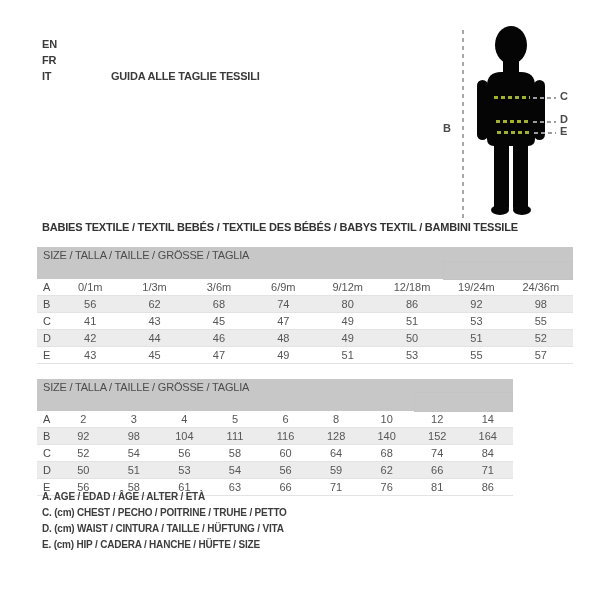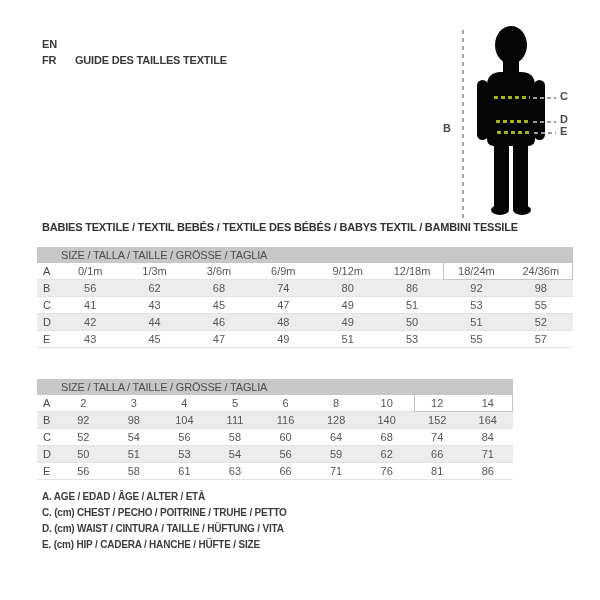--- a/index.html
+++ b/index.html
@@ -3,38 +3,38 @@
 <meta charset="utf-8">
 <style>
   html,body{margin:0;padding:0;background:#fff;}
   #canvas{
     position:relative;width:600px;height:600px;background:#ffffff;
     font-family:"Liberation Sans","DejaVu Sans",sans-serif;color:#3a3a3a;
     overflow:hidden;
   }
   
   .lang-block{position:absolute;left:42px;top:36px;}
-  .lang-row{display:flex;height:16px;line-height:16px;font-size:11px;font-weight:700;letter-spacing:-0.2px;}
+  .lang-row{display:flex;height:16px;line-height:16px;font-size:11px;font-weight:700;letter-spacing:-0.2px;gap:36px;}
   .lang-code{width:33px;}
   
   .fig-vline{position:absolute;left:462px;top:30px;width:2px;height:188px;
     background:repeating-linear-gradient(180deg,#a6a6a6 0 4px,transparent 4px 8px);}
   .fig-blabel{position:absolute;left:443px;top:122px;font-size:11px;font-weight:700;color:#4a4a4a;}
   .fig-svg{position:absolute;left:456px;top:24px;}
   .dash-y{position:absolute;height:3px;
     background:repeating-linear-gradient(90deg,#a3b223 0 4px,transparent 4px 7px);}
   .dash-g{position:absolute;height:2px;
     background:repeating-linear-gradient(90deg,#9b9b9b 0 4px,transparent 4px 7px);}
   .meas-label{position:absolute;left:560px;font-size:11px;font-weight:700;color:#4a4a4a;}
   
   .sec-title{position:absolute;left:42px;font-size:11px;font-weight:700;letter-spacing:-0.2px;color:#333;white-space:nowrap;}
   
   .size-table{position:absolute;left:37px;}
-  .size-bar{height:16px;line-height:16px;background:#c7c7c7;color:#4c4c4c;
-    font-size:11px;font-weight:400;padding-left:24px;letter-spacing:-0.2px;}
+  .size-bar{height:32px;line-height:16px;background:#c7c7c7;color:#4c4c4c;
+    font-size:11px;font-weight:400;padding-left:6px;letter-spacing:-0.2px;}
   .trow{display:flex;height:16px;line-height:16px;font-size:11px;color:#565656;
     border-bottom:1px solid #e3e3e3;}
   .trow.stripe{background:#ececec;}
   .tlabel{width:15px;padding-left:6px;color:#4a4a4a;}
   .tcell{flex:1;text-align:center;}
   .hl-box{position:absolute;border:1px solid #c4c4c4;background:transparent;pointer-events:none;}
   #babies-table{top:247px;width:536px;}
   #babies-table .hl-box{left:406px;top:14px;width:128px;height:17px;}
   #children-table{top:379px;width:476px;}
   #children-table .hl-box{left:377px;top:13px;width:97px;height:18px;}
@@ -46,21 +46,24 @@
 <body>
 
 <div id="canvas">
 
   <div class="lang-block" id="lang-block">
       <div class="lang-row">
         <span class="lang-code">EN</span>
       </div>
       <div class="lang-row">
         <span class="lang-code">FR</span>
-        <span class="lang-label">GUIDE DES TAILLES TEXTILE</span>
+      </div>
+      <div class="lang-row">
+        <span class="lang-code">IT</span>
+        <span class="lang-label">GUIDA ALLE TAGLIE TESSILI</span>
       </div>
     </div>
 
   <div class="fig-vline"></div>
   <div class="fig-blabel">B</div>
 
   <svg class="fig-svg" width="110" height="200" viewBox="0 0 110 200">
     <g fill="#050505">
       <ellipse cx="55" cy="21" rx="16" ry="19"></ellipse>
       <rect x="47" y="32" width="16" height="24"></rect>
@@ -91,21 +94,21 @@
     <div class="size-bar">SIZE / TALLA / TAILLE / GRÖSSE / TAGLIA</div>
     <div class="rows">
         <div class="trow">
           <span class="tlabel">A</span>
           <span class="tcell">0/1m</span>
           <span class="tcell">1/3m</span>
           <span class="tcell">3/6m</span>
           <span class="tcell">6/9m</span>
           <span class="tcell">9/12m</span>
           <span class="tcell">12/18m</span>
-          <span class="tcell">18/24m</span>
+          <span class="tcell">19/24m</span>
           <span class="tcell">24/36m</span>
         </div>
         <div class="trow stripe">
           <span class="tlabel">B</span>
           <span class="tcell">56</span>
           <span class="tcell">62</span>
           <span class="tcell">68</span>
           <span class="tcell">74</span>
           <span class="tcell">80</span>
           <span class="tcell">86</span>

